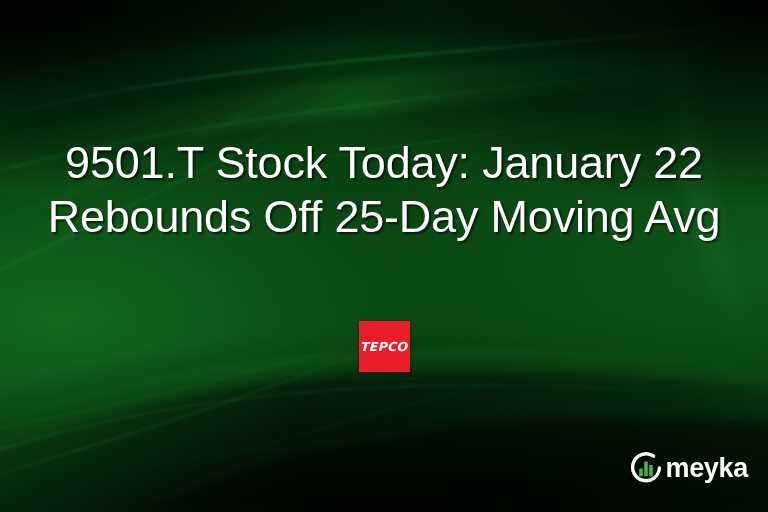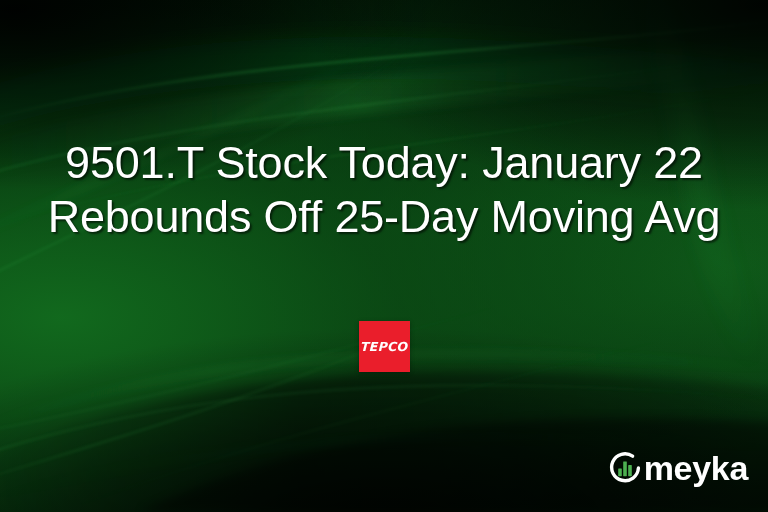--- a/index.html
+++ b/index.html
@@ -90,21 +90,21 @@
     align-items: center;
     gap: 3px;
   }
   #brand-mark {
     width: 36px;
     height: 36px;
     display: block;
   }
   #brand-name {
     color: #ffffff;
-    font-size: 34px;
+    font-size: 27px;
     font-weight: 700;
     letter-spacing: -0.3px;
     line-height: 1;
     margin-left: -2px;
   }
 </style>
 </head>
 <body>
 
 <div id="banner">

